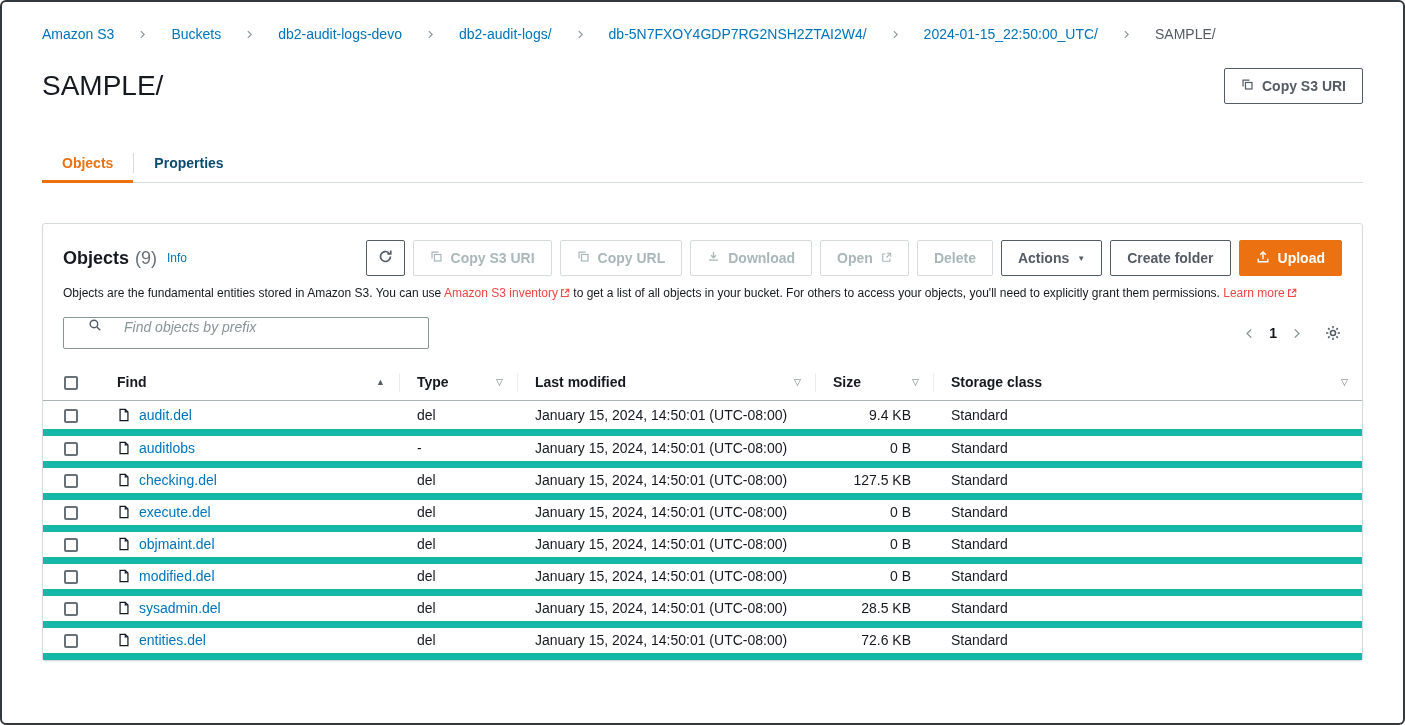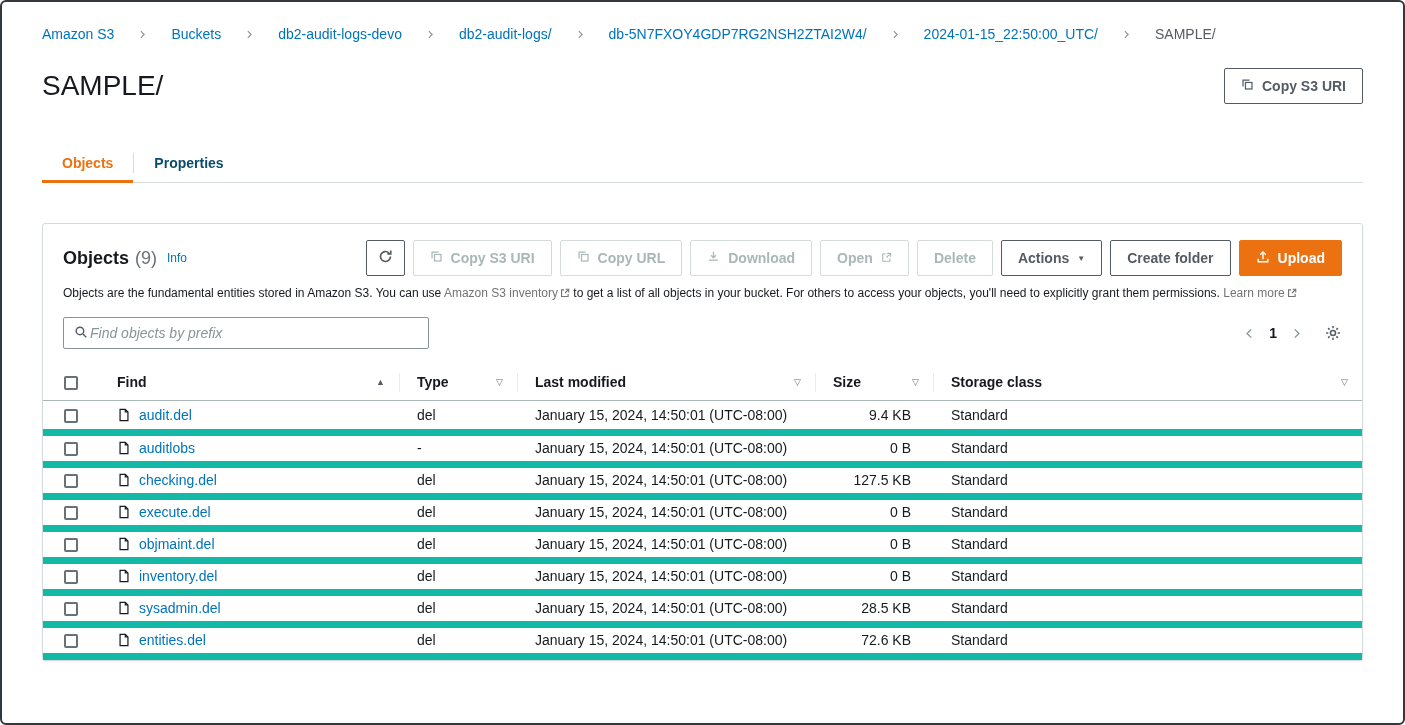--- a/index.html
+++ b/index.html
@@ -50,26 +50,26 @@
   
   .card { margin:40px 0 24px; border:1px solid #d5dbdb; border-radius:3px; background:#fff; box-shadow:0 1px 2px rgba(0,0,0,.06); }
   .card-header { display:flex; justify-content:space-between; align-items:center; padding:16px 20px 8px; }
   .panel-title { font-size:18px; font-weight:700; margin:0; display:flex; align-items:baseline; gap:6px; }
   .count { color:#687078; font-weight:400; font-size:18px; }
   .info-link { font-size:12px; color:#0073bb; text-decoration:none; font-weight:400; position:relative; top:-2px; margin-left:4px; }
   .toolbar { display:flex; gap:8px; align-items:center; }
 
   
   .desc { margin:0; padding:2px 20px 12px; font-size:12px; color:#16191f; white-space:nowrap; }
-  .desc a { color:#737373; text-decoration:none; }
+  .desc a { color:#ef4444; text-decoration:none; }
   .ext-ic { display:inline-block; vertical-align:-1px; margin-left:2px; }
 
   
   .filter-row { display:flex; justify-content:space-between; align-items:center; padding:4px 20px 16px; }
-  .search-box { display:flex; align-items:center; gap:0; width:366px; height:32px; border:1px solid #879596; border-radius:2px; padding:0 10px; background:#fff; }
+  .search-box { display:flex; align-items:flex-start; gap:20px; width:366px; height:32px; border:1px solid #879596; border-radius:2px; padding:0 24px; background:#fff; }
   .search-box input { border:none; outline:none; flex:1; font-size:14px; font-family:inherit; color:#16191f; background:transparent; }
   .search-box input::placeholder { font-style:italic; color:#879596; }
   .pager { display:flex; align-items:center; gap:14px; color:#879596; }
   .page-chevron { display:inline-flex; cursor:pointer; color:#879596; }
   .page-num { color:#16191f; font-weight:700; cursor:pointer; }
   .gear-btn { display:inline-flex; color:#545b64; cursor:pointer; margin-left:8px; }
 
   
   table { width:100%; border-collapse:collapse; table-layout:fixed; font-size:14px; }
   thead th { text-align:left; font-weight:700; height:35px; padding:0 18px; position:relative; border-bottom:1px solid #aab7b8; }
@@ -370,21 +370,21 @@
         <tr>
           <td class="cb-cell"><input type="checkbox" class="cb" style=""></td>
           <td>
             <div class="name-wrap">
               <span class="file-ic">
                     <svg viewBox="0 0 16 16" width="14" height="14">
                       <path d="M3.5 1.5h6l3 3v10h-9z" fill="none" stroke="currentColor" stroke-width="1.4"></path>
                       <path d="M9.5 1.5v3h3" fill="none" stroke="currentColor" stroke-width="1.4"></path>
                     </svg>
                   </span>
-              <a href="#" class="name-link">inventory.del</a>
+              <a href="#" class="name-link">modified.del</a>
             </div>
           </td>
           <td>del</td>
           <td>January 15, 2024, 14:50:01 (UTC-08:00)</td>
           <td class="size-cell">0 B</td>
           <td>Standard</td>
         </tr>
 
         <tr>
           <td class="cb-cell"><input type="checkbox" class="cb" style=""></td>

